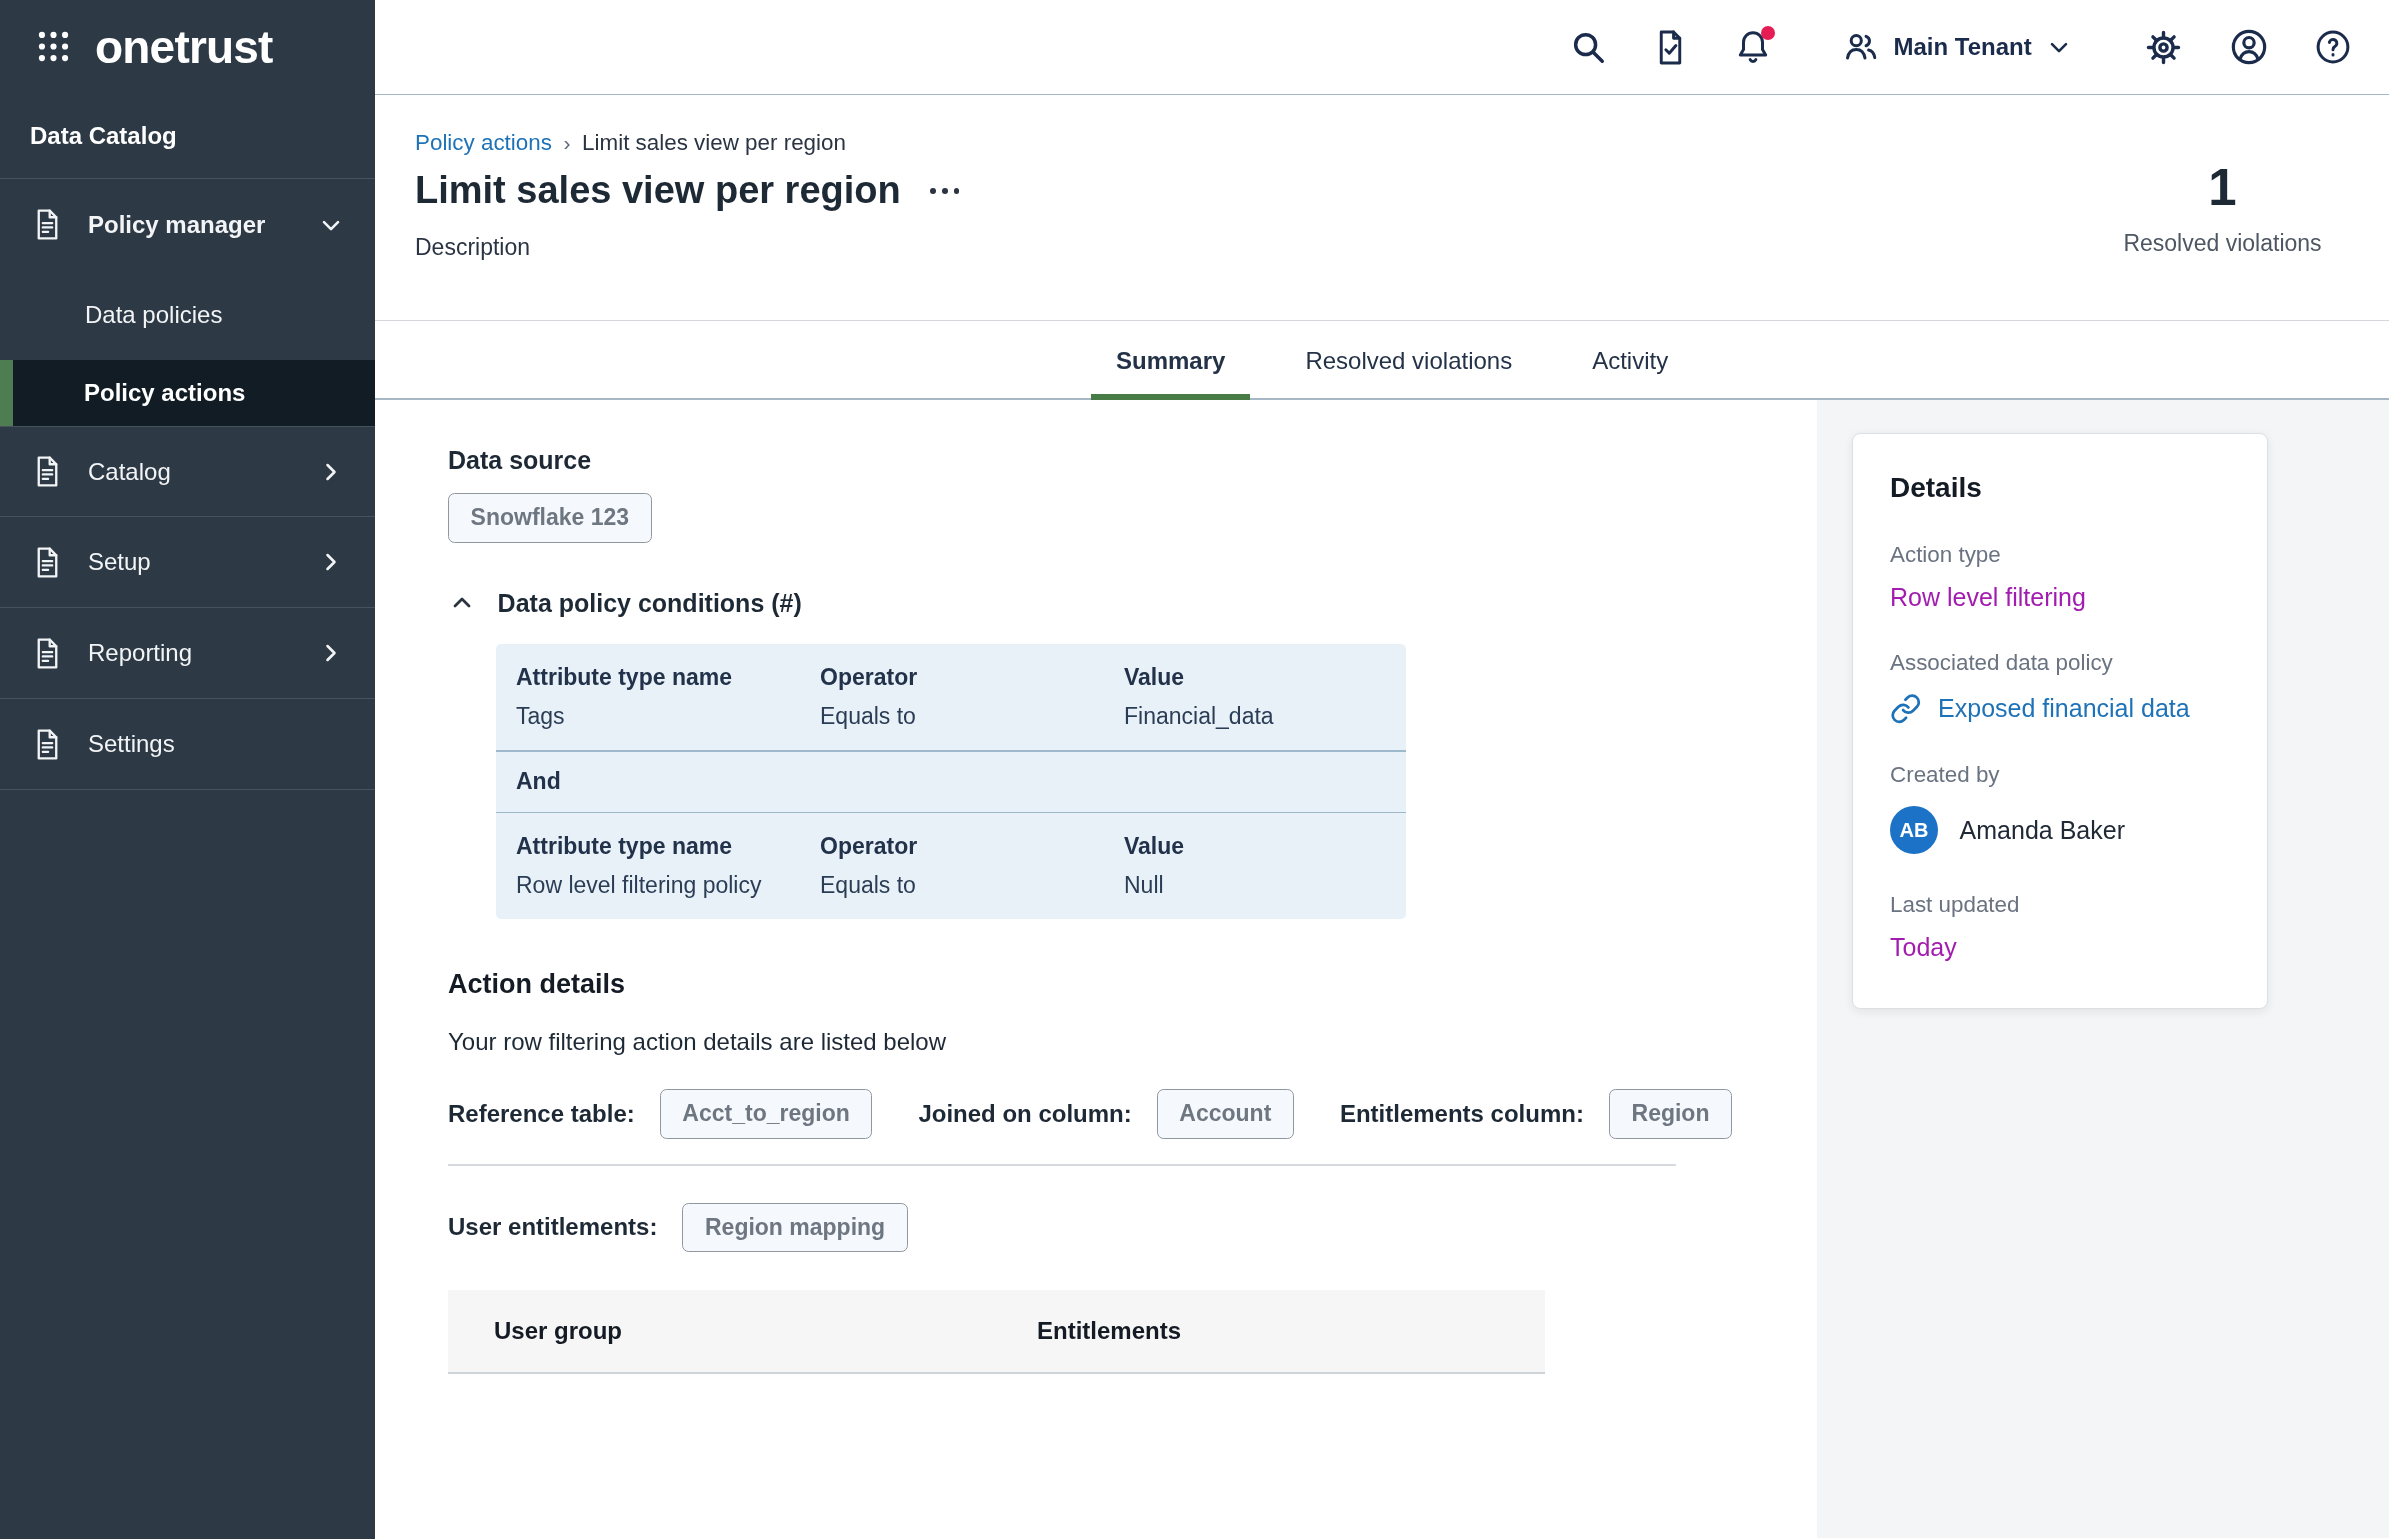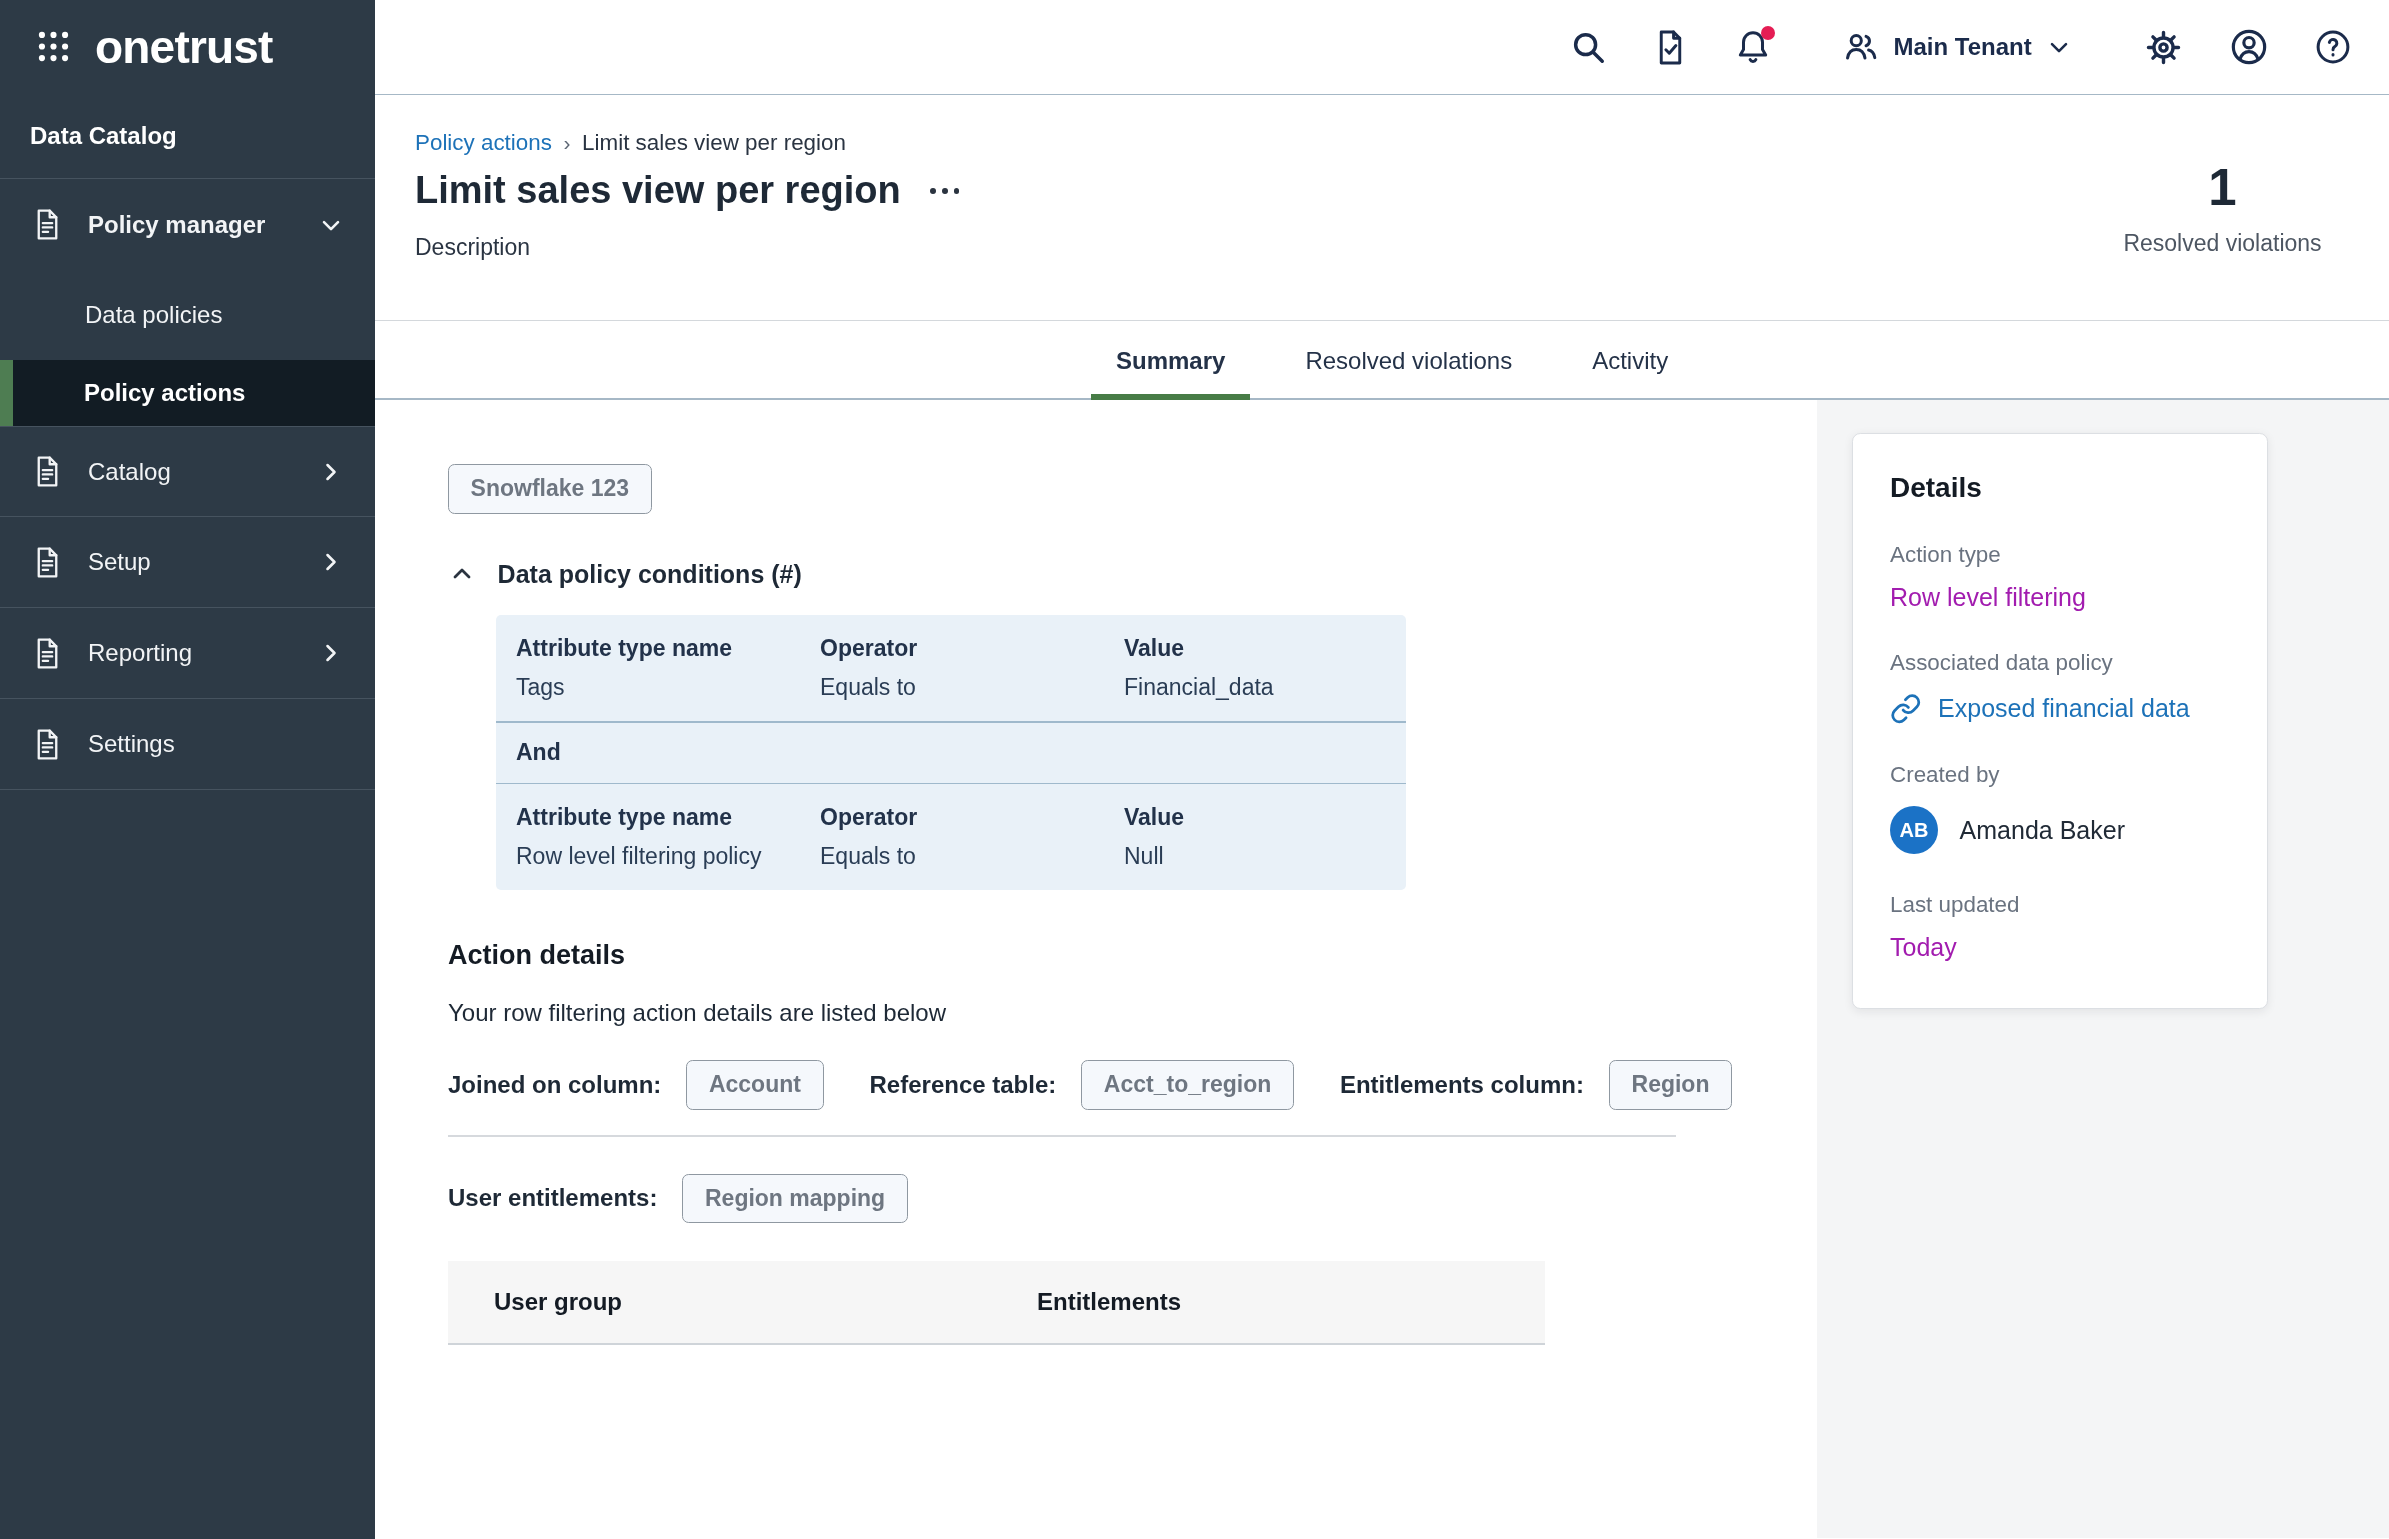--- a/index.html
+++ b/index.html
@@ -338,20 +338,21 @@
     <span class="tab active">Summary</span>
     <span class="tab">Resolved violations</span>
     <span class="tab">Activity</span>
   </div>
 
   <div class="body-row">
     <div class="content">
 
 
       <div class="sec-datasource">
+        <div class="fld-label">Data source</div>
         <span class="chip">Snowflake 123</span>
       </div>
 
       <div class="sec-conditions">
         <div class="cond-head">
           <svg class="caret" viewBox="0 0 34 34" width="28" height="28">
               <use href="#sym-caret-up"></use>
             </svg>
           <span class="cond-title">Data policy conditions (#)</span>
         </div>
@@ -389,26 +390,26 @@
           </div>
         </div>
       </div>
 
       <div class="sec-actions">
         <h2 class="ad-title">Action details</h2>
         <div class="ad-sub">Your row filtering action details are listed below</div>
 
         <div class="ad-fields">
           <div class="ad-field">
+            <span class="ad-label">Reference table:</span>
+            <span class="chip">Acct_to_region</span>
+          </div>
+          <div class="ad-field">
             <span class="ad-label">Joined on column:</span>
             <span class="chip">Account</span>
-          </div>
-          <div class="ad-field">
-            <span class="ad-label">Reference table:</span>
-            <span class="chip">Acct_to_region</span>
           </div>
           <div class="ad-field">
             <span class="ad-label">Entitlements column:</span>
             <span class="chip">Region</span>
           </div>
         </div>
 
         <div class="ad-divider"></div>
 
         <div class="ue-row">

